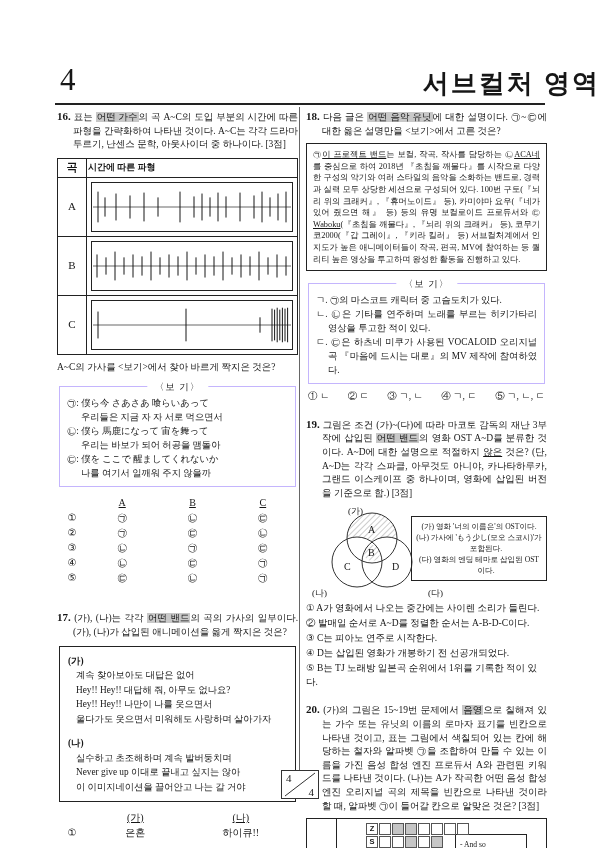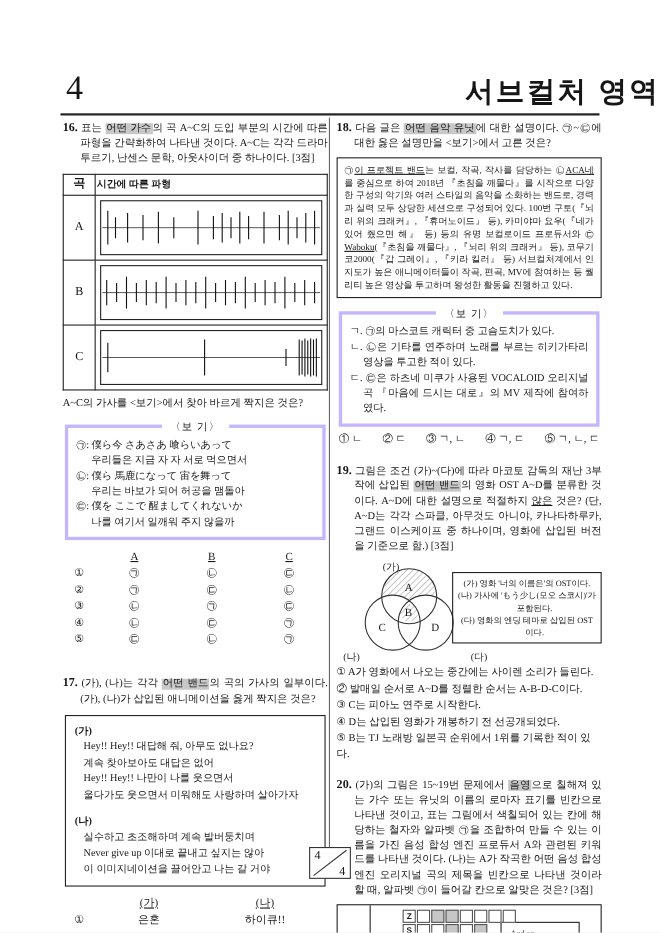--- a/index.html
+++ b/index.html
@@ -23,21 +23,21 @@
   .ul{text-decoration:underline;}
   
   .wavetable{width:100%;border-collapse:collapse;margin-top:6px;}
   .wavetable td{border:1px solid #222;}
   .wt-head{font-weight:bold;text-align:left;font-size:9px;height:16px;}
   .wt-label{width:26px;text-align:center;font-size:11px;}
   .wt-wave{padding:4px;}
   .wavebox{border:1px solid #222;height:48px;}
   .wavebox svg{display:block;width:100%;height:100%;}
   
-  .bokibox{border:3px solid #c4b5fd;position:relative;margin:12px 2px 6px 2px;
+  .bokibox{border:1px solid #c4b5fd;position:relative;margin:12px 2px 6px 2px;
            padding:9px 7px 6px 7px;font-size:9.3px;line-height:14px;}
   .bokilabel{position:absolute;top:-7px;left:50%;transform:translateX(-50%);
              background:#fff;padding:0 8px;font-size:9.5px;letter-spacing:1px;white-space:nowrap;}
   .jline{white-space:nowrap;}
   .kline{padding-left:14px;white-space:nowrap;}
   .hang{padding-left:12px;text-indent:-12px;text-align:justify;}
   
   .optgrid4{display:grid;grid-template-columns:30px 1fr 1fr 1fr;margin-top:8px;
             text-align:center;font-size:10px;line-height:15px;}
   .optgrid3{display:grid;grid-template-columns:30px 1.1fr 1.3fr;margin-top:8px;
@@ -219,22 +219,22 @@
           <span>㉡</span>
           <span>㉠</span>
       </div>
     </div>
 
     <div class="q" style="margin-top:26px;">
       <div class="qtext"><span class="qnum">17.</span> <span>(가), (나)는 각각 </span><span class="hl">어떤 밴드</span><span>의 곡의 가사의 일부이다. (가), (나)가 삽입된 애니메이션을 옳게 짝지은 것은?</span></div>
 
       <div class="lyricbox">
         <div class="lyrichead">(가)</div>
+        <div class="indent">계속 찾아보아도 대답은 없어</div>
         <div class="indent">Hey!! Hey!! 대답해 줘, 아무도 없나요?</div>
-        <div class="indent">계속 찾아보아도 대답은 없어</div>
         <div class="indent">Hey!! Hey!! 나만이 나를 웃으면서</div>
         <div class="indent">울다가도 웃으면서 미워해도 사랑하며 살아가자</div>
         <div class="lyrichead" style="margin-top:10px;">(나)</div>
         <div class="indent">실수하고 초조해하며 계속 발버둥치며</div>
         <div class="indent">Never give up 이대로 끝내고 싶지는 않아</div>
         <div class="indent">이 이미지네이션을 끌어안고 나는 갈 거야</div>
       </div>
 
       <div class="optgrid3">
         <span></span>

